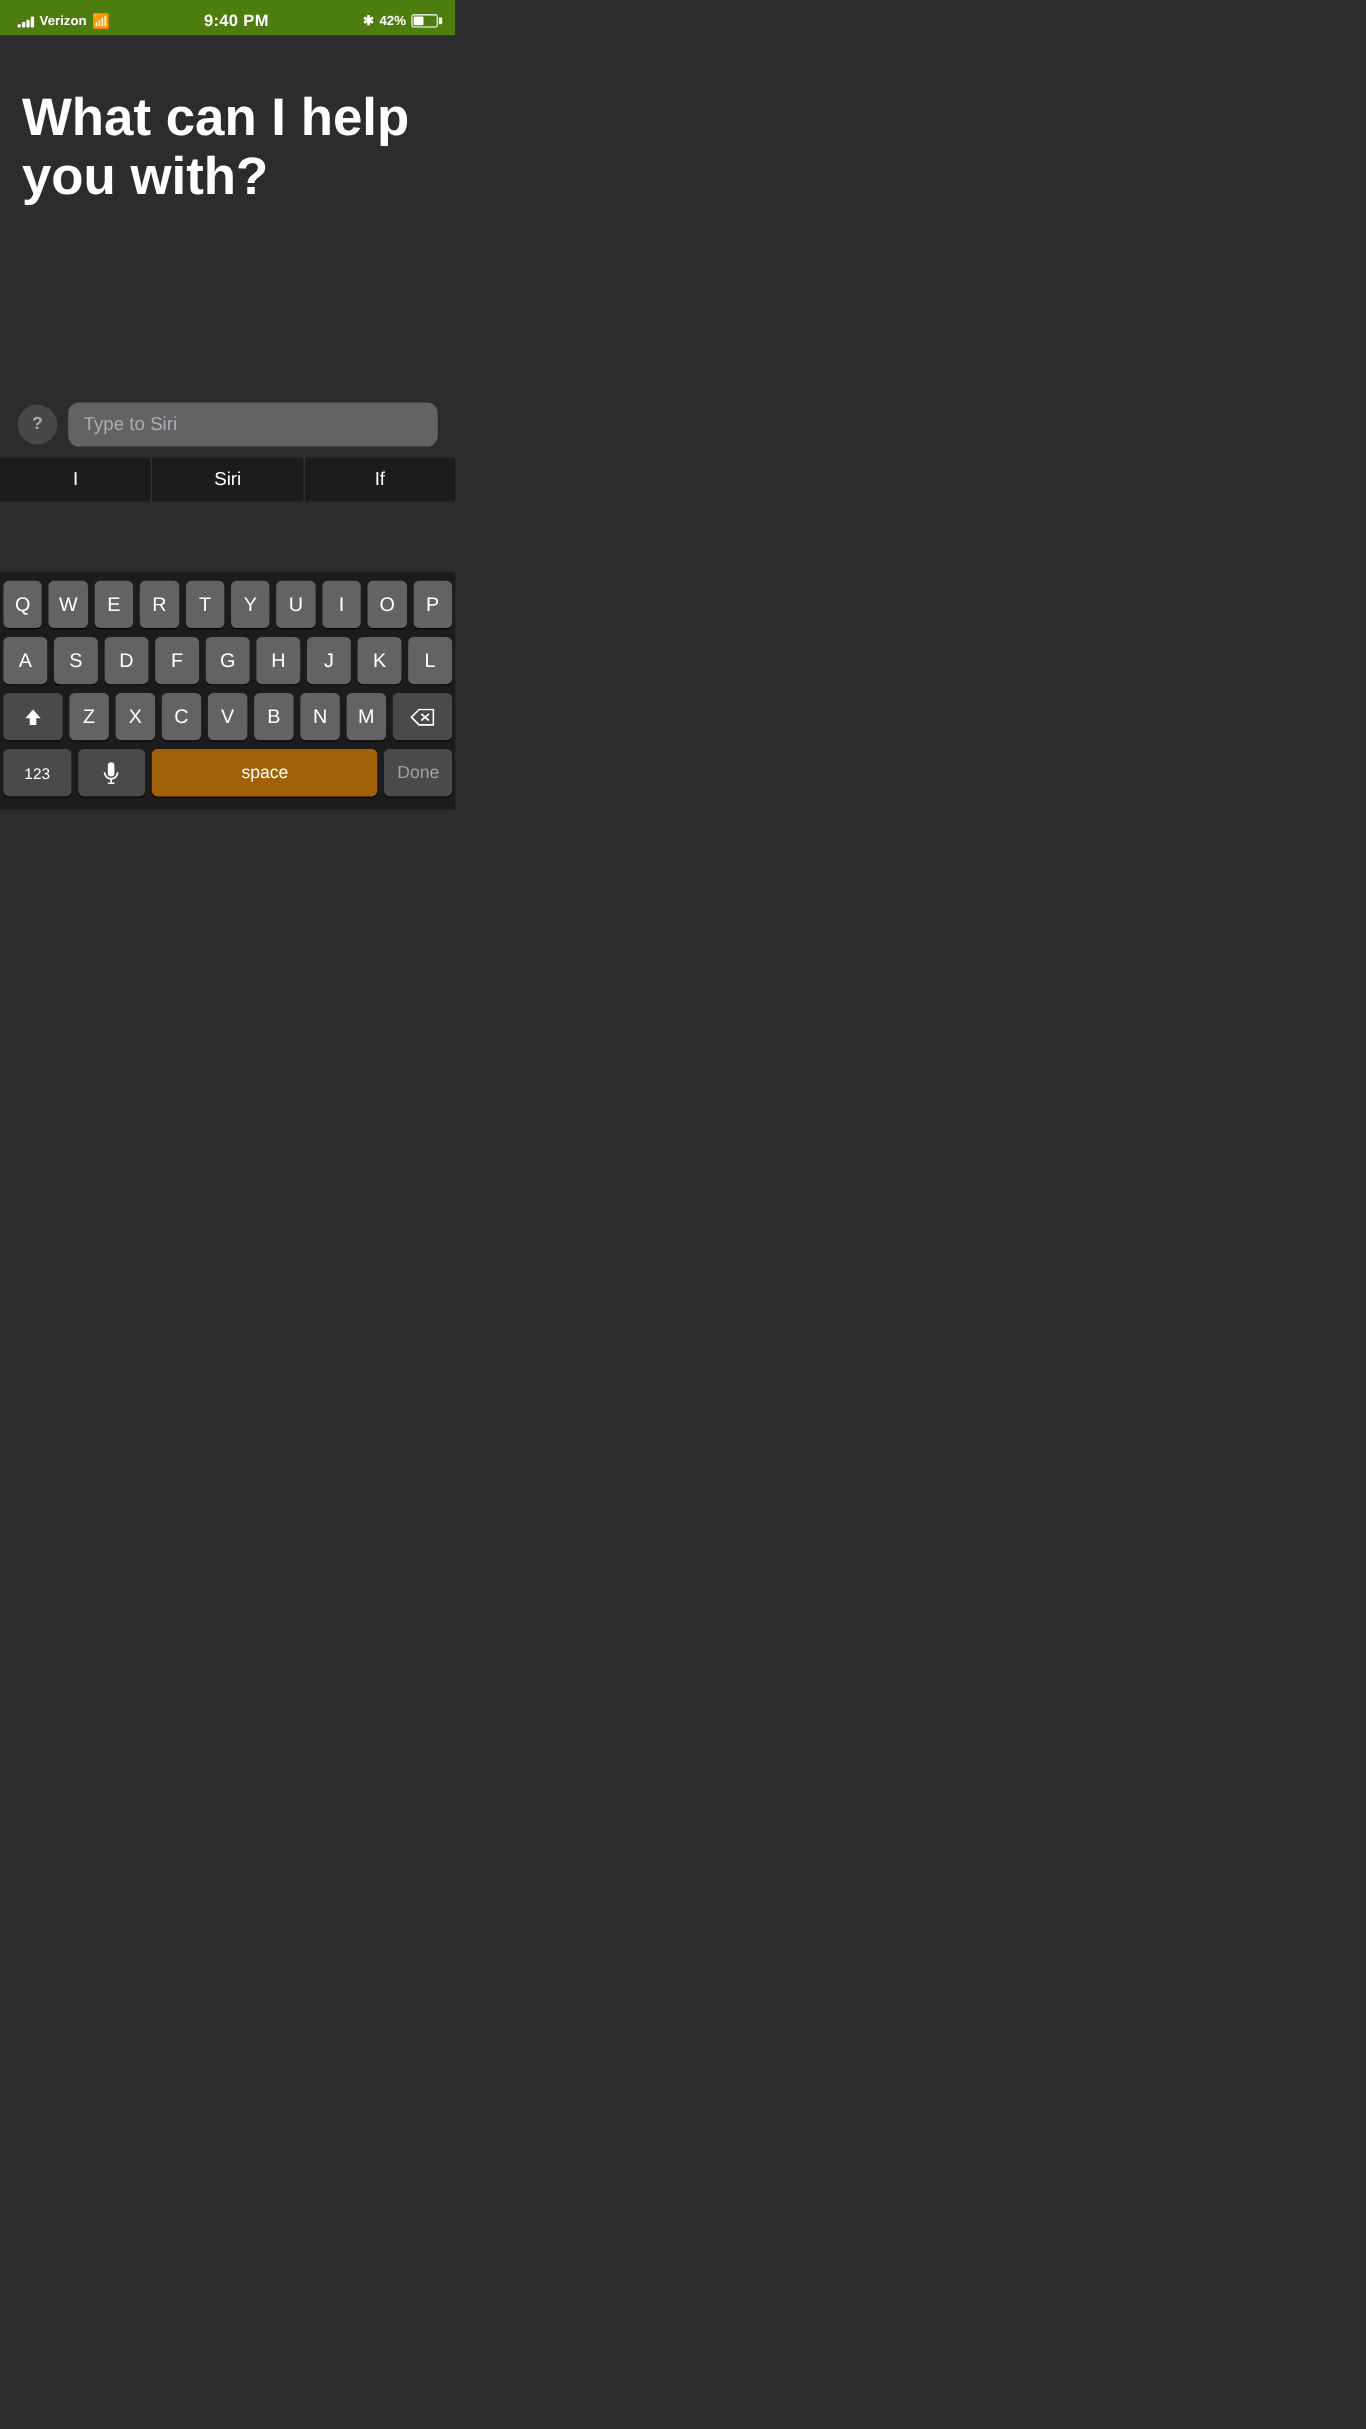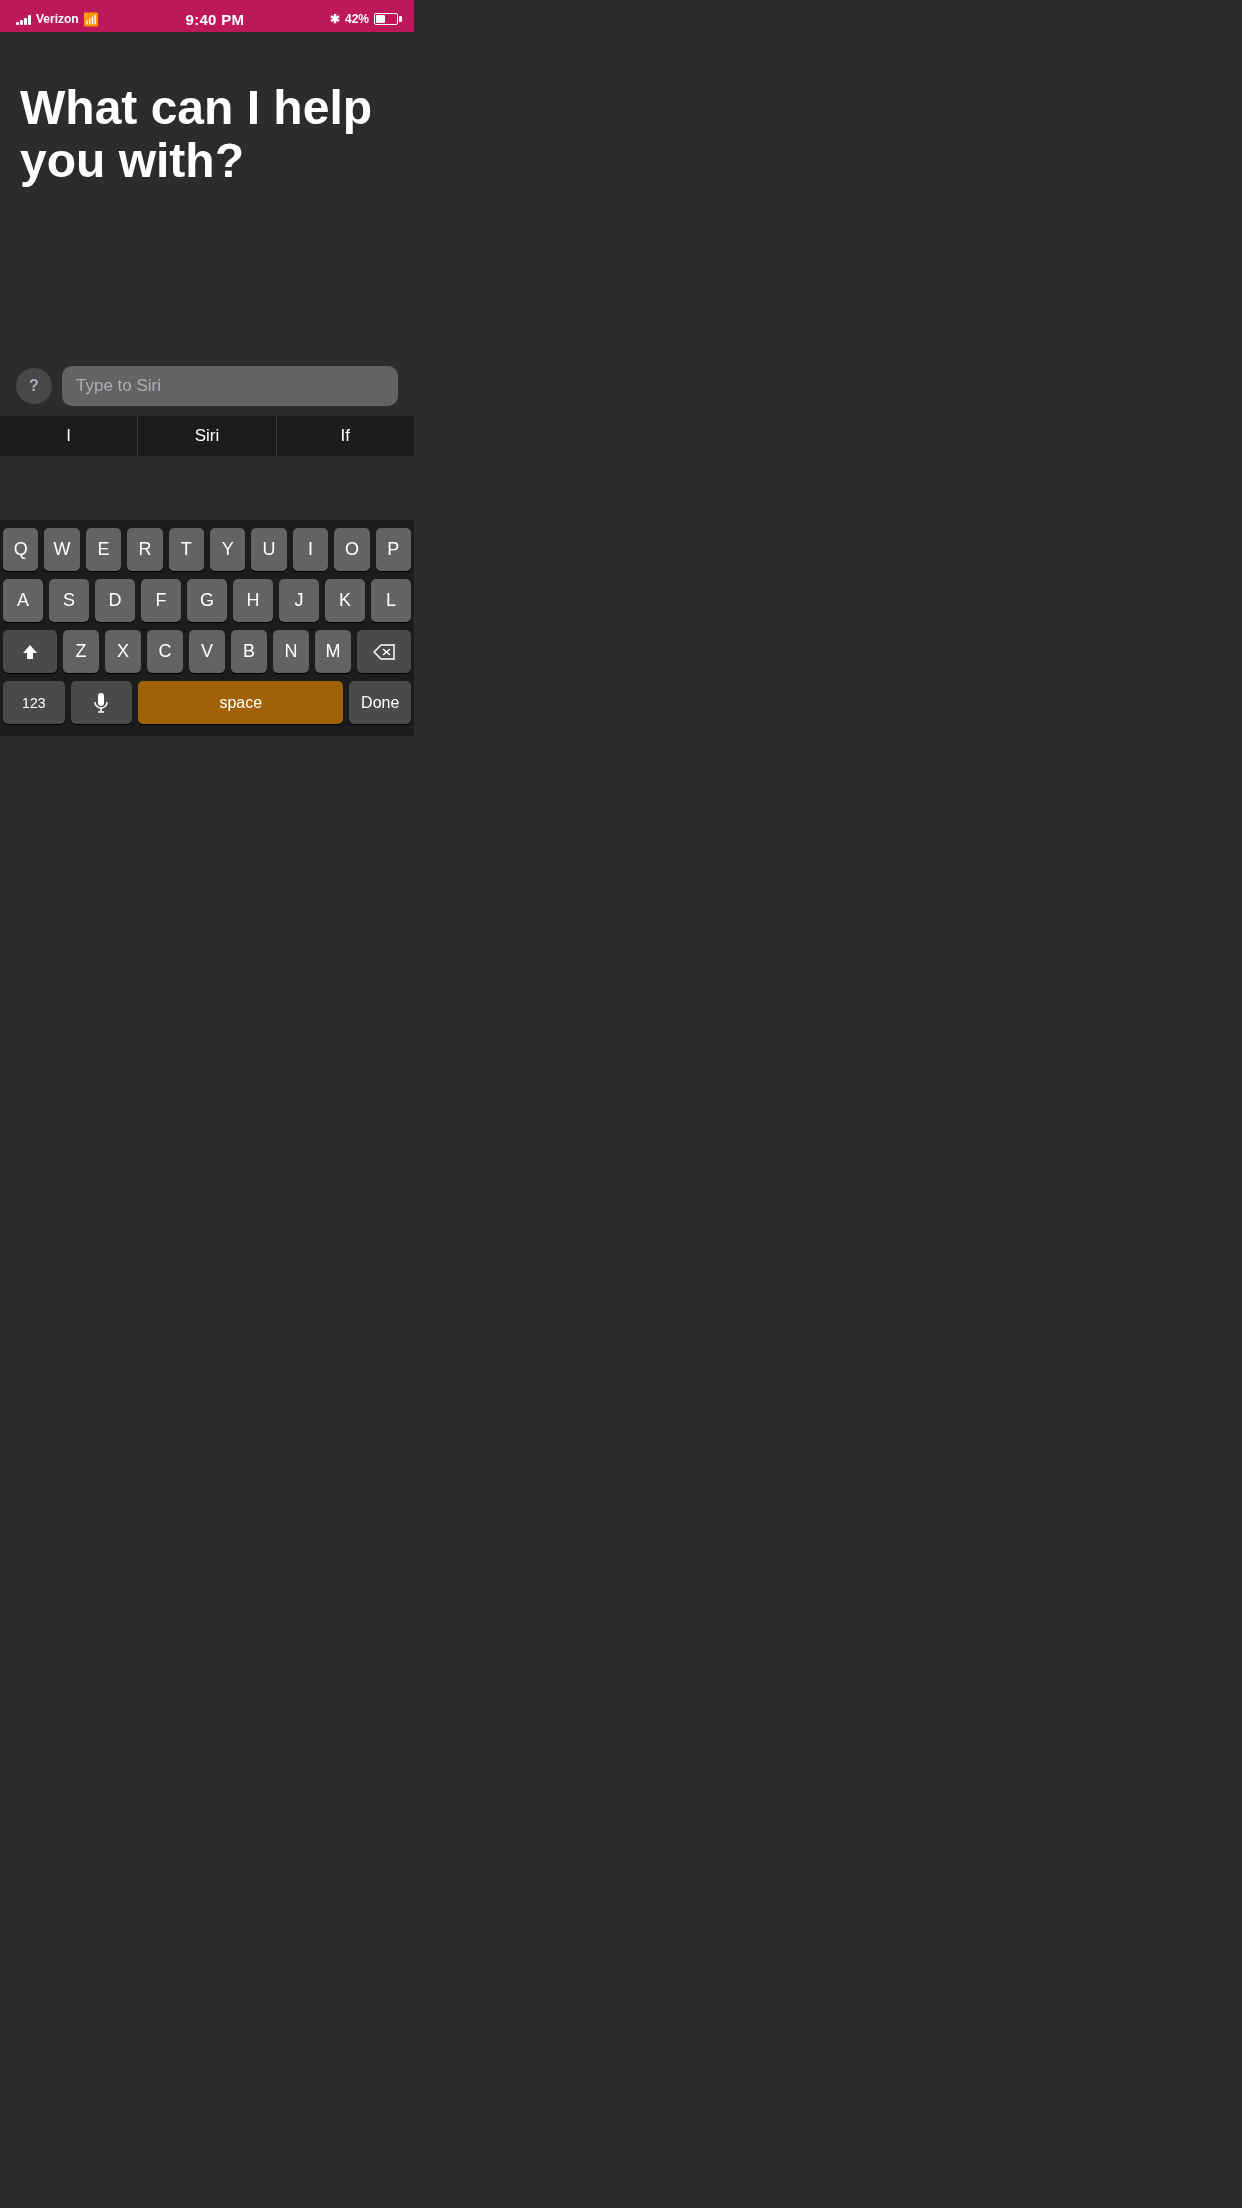--- a/index.html
+++ b/index.html
@@ -15,21 +15,21 @@
       position: relative;
     }
 
     
     .status-bar {
       display: flex;
       justify-content: space-between;
       align-items: center;
       padding: 6px 16px 0 16px;
       height: 32px;
-      background: #be185d;
+      background: #4d7c0f;
     }
 
     .status-left {
       display: flex;
       align-items: center;
       gap: 5px;
       font-size: 12px;
       font-weight: 600;
     }
 
@@ -228,21 +228,21 @@
 
     .key.space {
       background: #a16207;
       flex: 5;
       font-size: 16px;
     }
 
     .key.done {
       background: #4a4a4c;
       font-size: 16px;
-      color: #ffffff;
+      color: #a3a3a3;
       flex: 1.5;
     }
 
     .shift-arrow {
       width: 20px;
       height: 20px;
     }
   </style>
 </head>
 <body>

